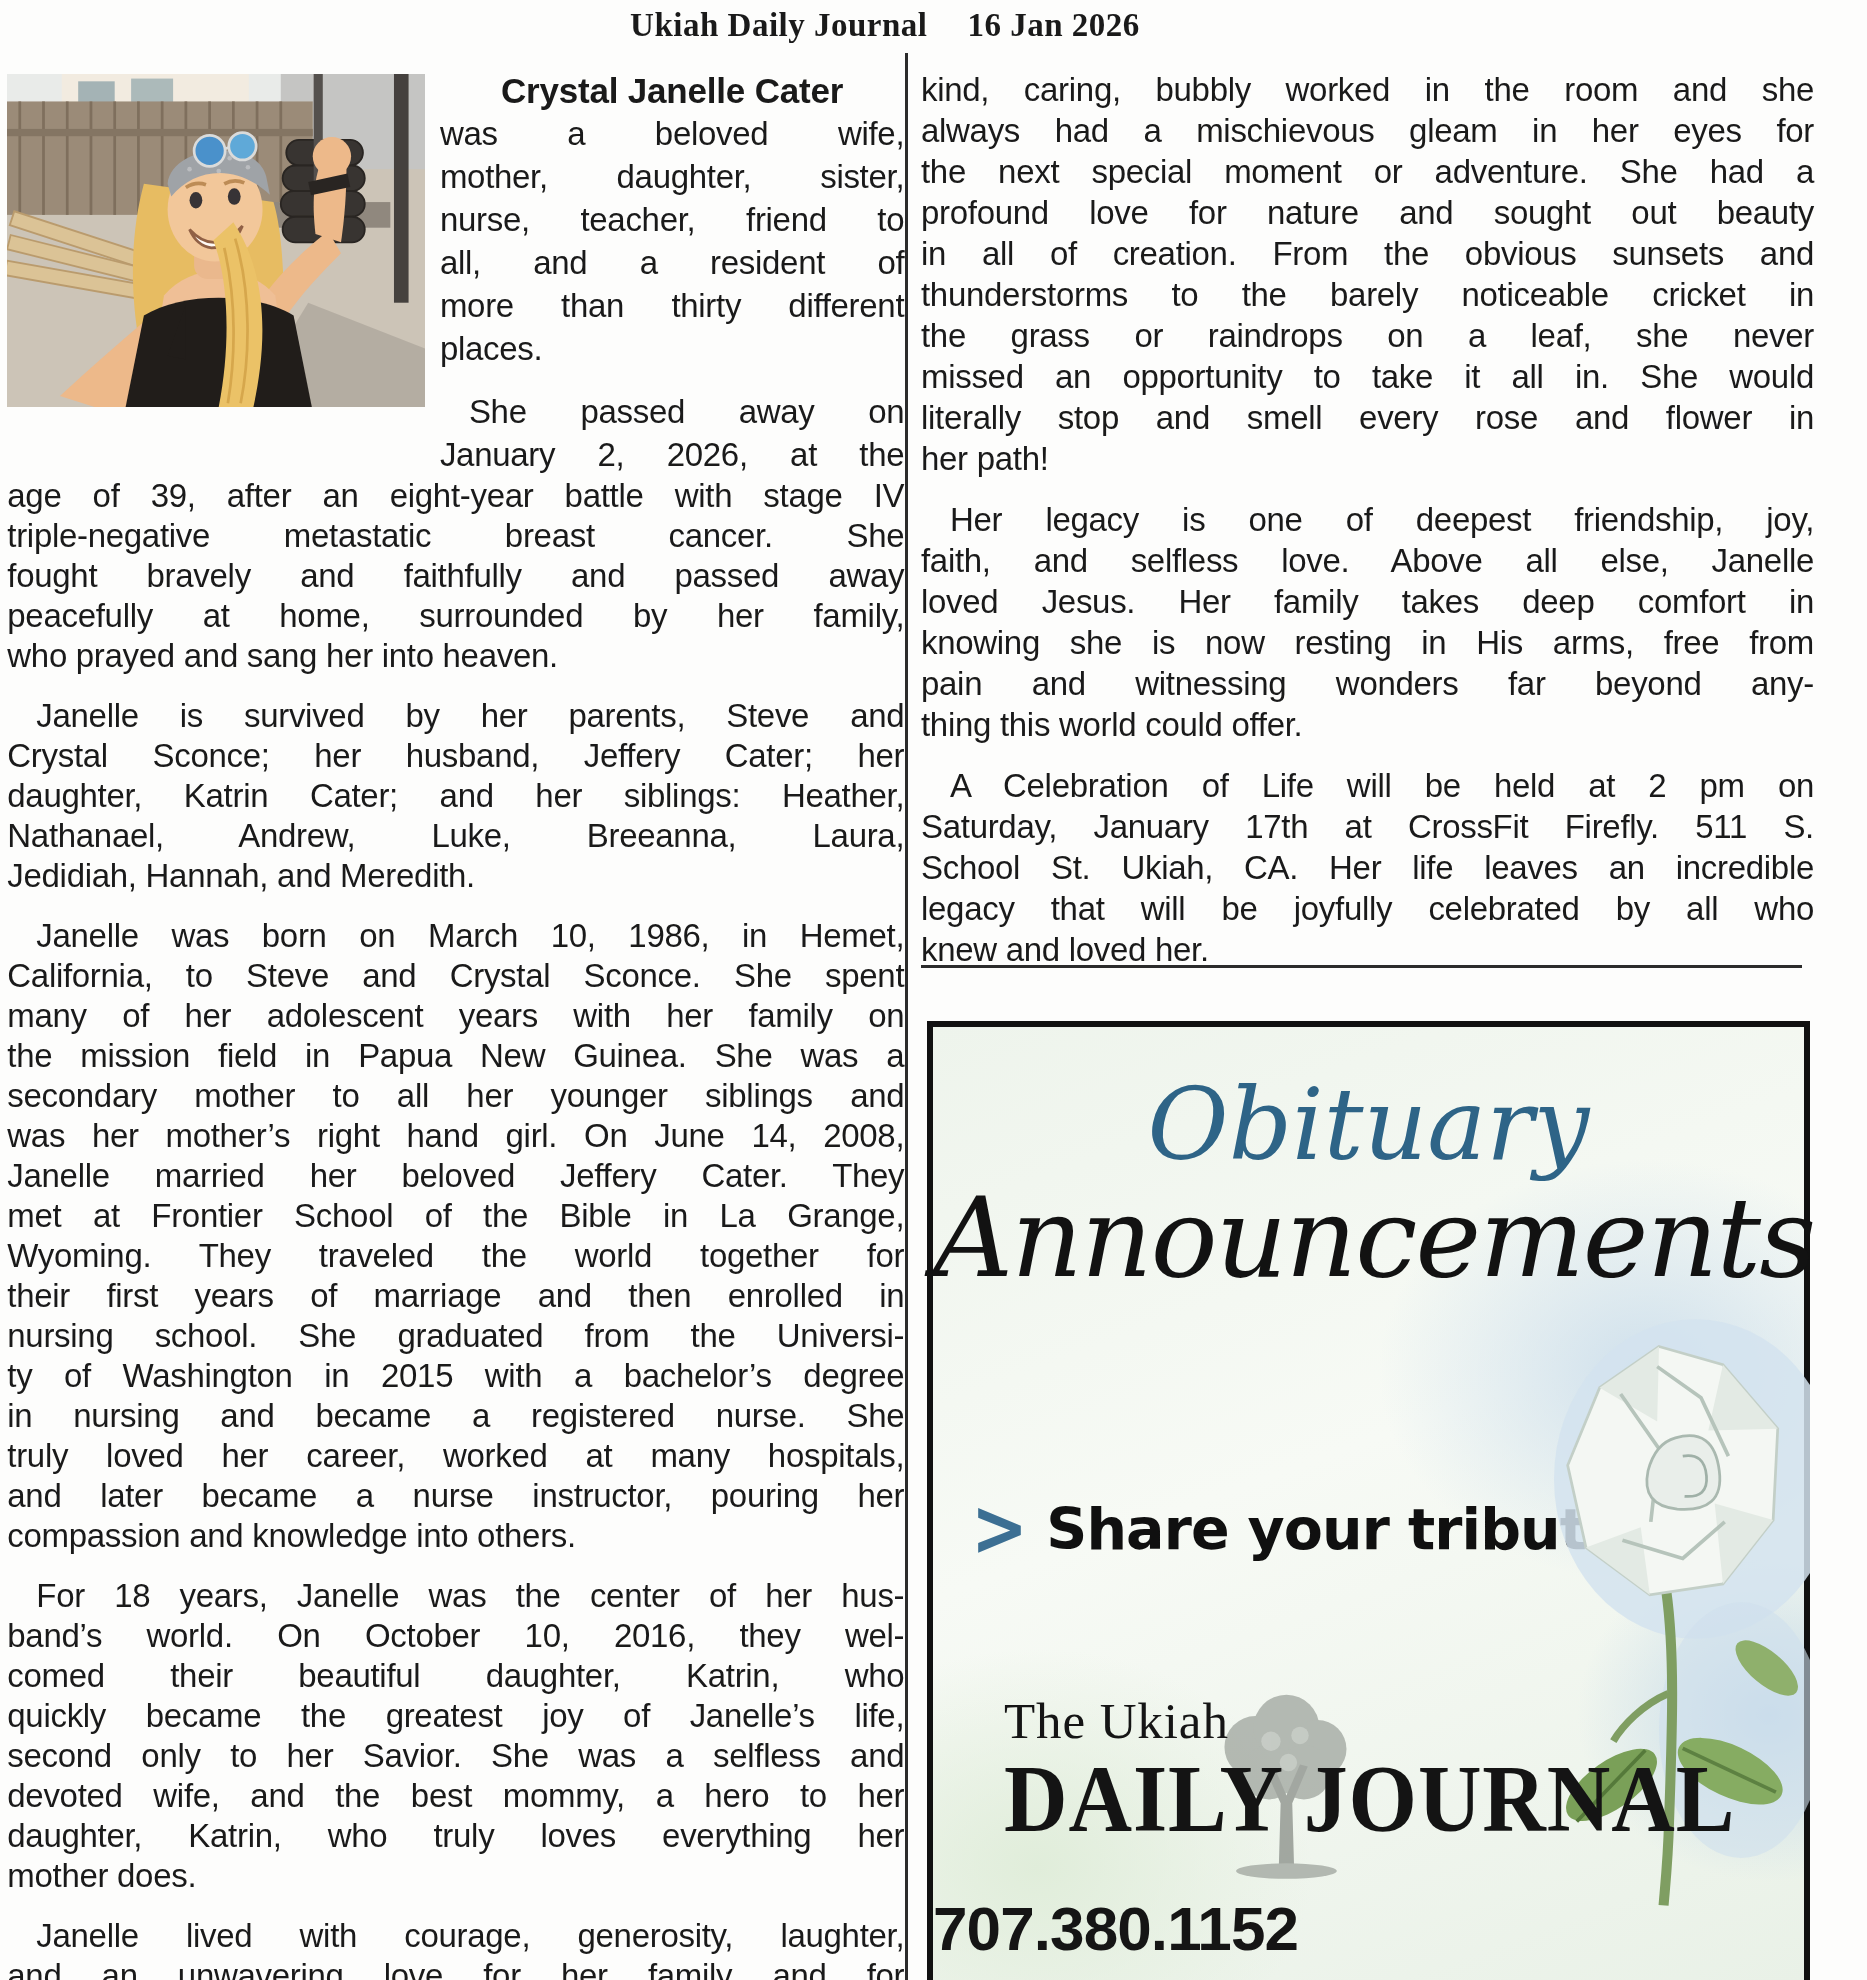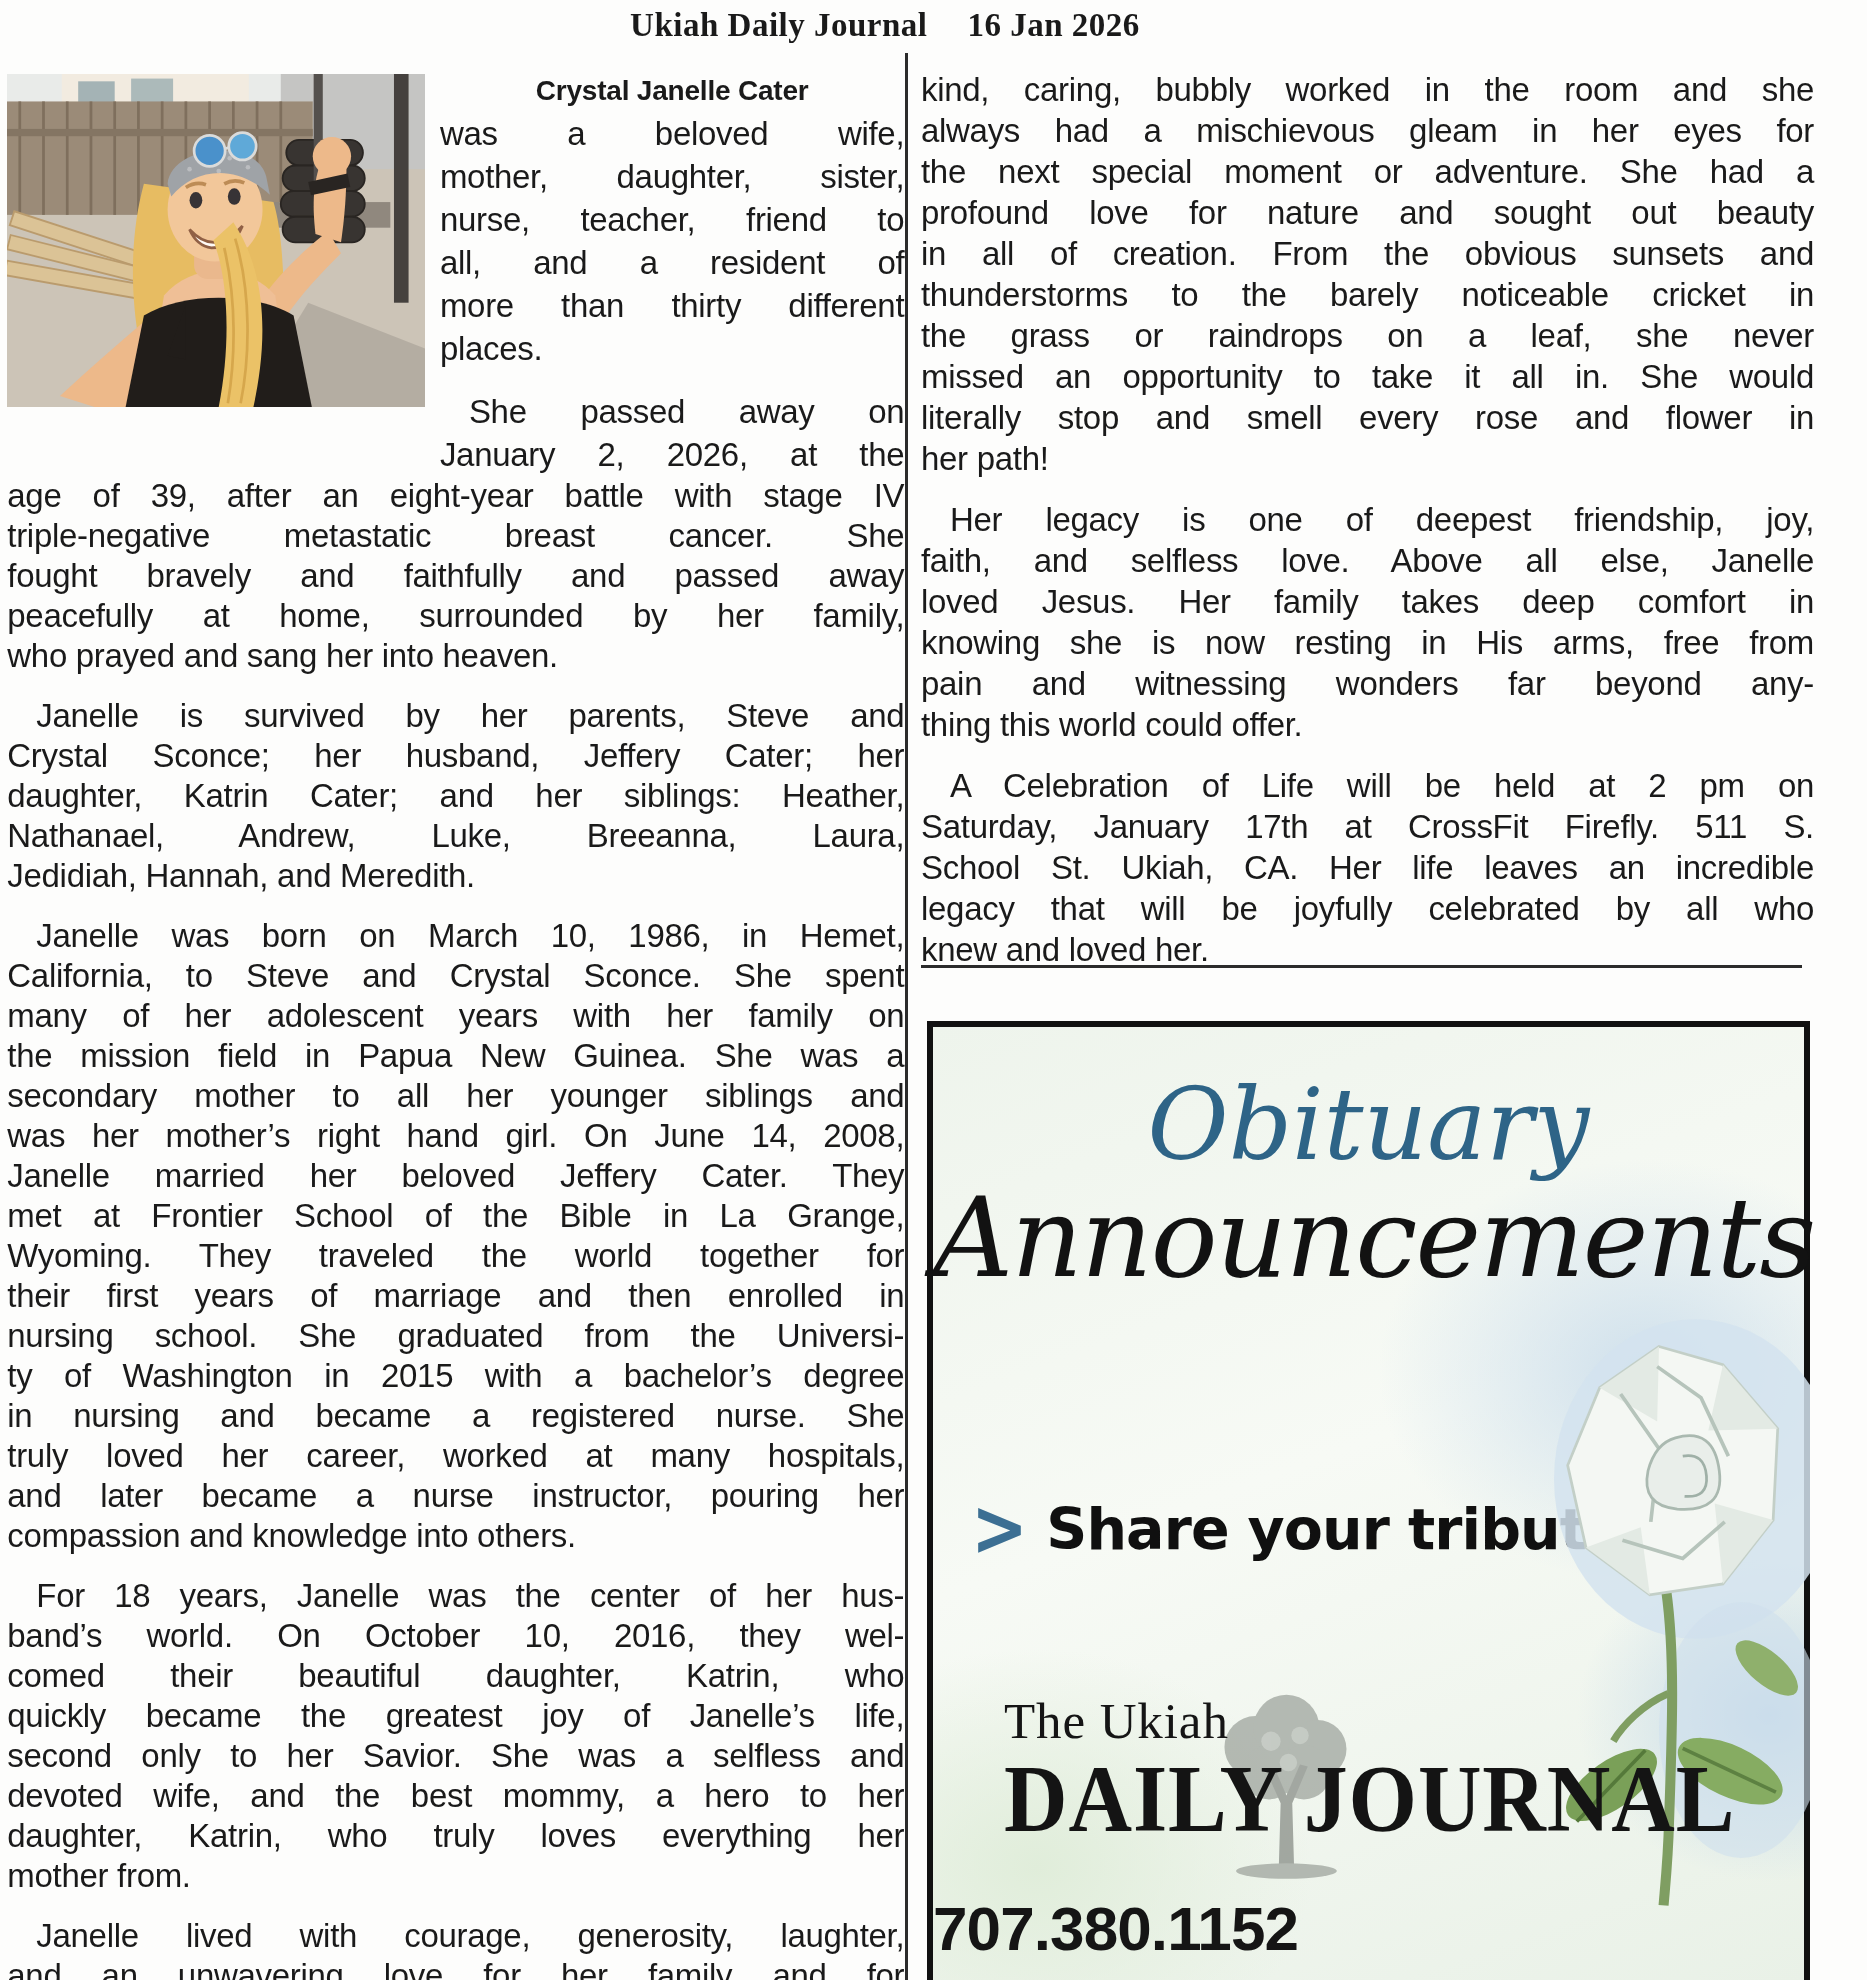--- a/index.html
+++ b/index.html
@@ -14,21 +14,21 @@
     font-family:Liberation Serif, serif;font-weight:bold;font-size:33px;letter-spacing:0.5px;}
   
   .col{position:absolute;font-size:33px;letter-spacing:-0.3px;}
   .col1{left:7.3px;top:69px;width:897px;}
   .col2{left:921px;top:69px;width:893px;}
   .line{text-align:justify;text-align-last:justify;line-height:40px;}
   .col2 .line{line-height:41px;}
   .narrow-lines .line{line-height:43px;}
   .line.end{text-align-last:left;}
   .line.ind{text-indent:29px;margin-top:20px;}
-  .headline{font-weight:bold;font-size:28px;line-height:43px;text-align:center;letter-spacing:-0.2px;}
+  .headline{font-weight:bold;font-size:35px;line-height:43px;text-align:center;letter-spacing:-0.2px;}
   .photo{float:left;width:418px;height:333px;margin:4.6px 14.6px 44px 0;background:#b7b3ab;overflow:hidden;}
   .photo svg{display:block;width:100%;height:100%;}
   
   .vdivider{position:absolute;left:905px;top:53px;width:2.7px;height:1928px;background:#2b2b2b;}
   .hrule{position:absolute;left:921px;top:965px;width:881px;height:2.7px;background:#2b2b2b;}
   
   .adbox{position:absolute;left:927px;top:1005px;width:883px;height:967px;box-sizing:border-box;
     border:6.4px solid #111;
     background:
       radial-gradient(384px 302px at 82% 36%, #cfe0ec 0%, rgba(207,224,236,0) 70%),
@@ -191,21 +191,21 @@
       <div class="line">truly loved her career, worked at many hospitals,</div>
       <div class="line">and later became a nurse instructor, pouring her</div>
       <div class="line end">compassion and knowledge into others.</div>
       <div class="line ind">For 18 years, Janelle was the center of her hus-</div>
       <div class="line">band’s world. On October 10, 2016, they wel-</div>
       <div class="line">comed their beautiful daughter, Katrin, who</div>
       <div class="line">quickly became the greatest joy of Janelle’s life,</div>
       <div class="line">second only to her Savior. She was a selfless and</div>
       <div class="line">devoted wife, and the best mommy, a hero to her</div>
       <div class="line">daughter, Katrin, who truly loves everything her</div>
-      <div class="line end">mother from.</div>
+      <div class="line end">mother does.</div>
       <div class="line ind">Janelle lived with courage, generosity, laughter,</div>
       <div class="line">and an unwavering love for her family and for</div>
       <div class="line">Christ. She was the most effervescent, vibrant,</div>
     </div>
 </div>
 
 <div class="col col2">
   <div>
       <div class="line">kind, caring, bubbly worked in the room and she</div>
       <div class="line">always had a mischievous gleam in her eyes for</div>

